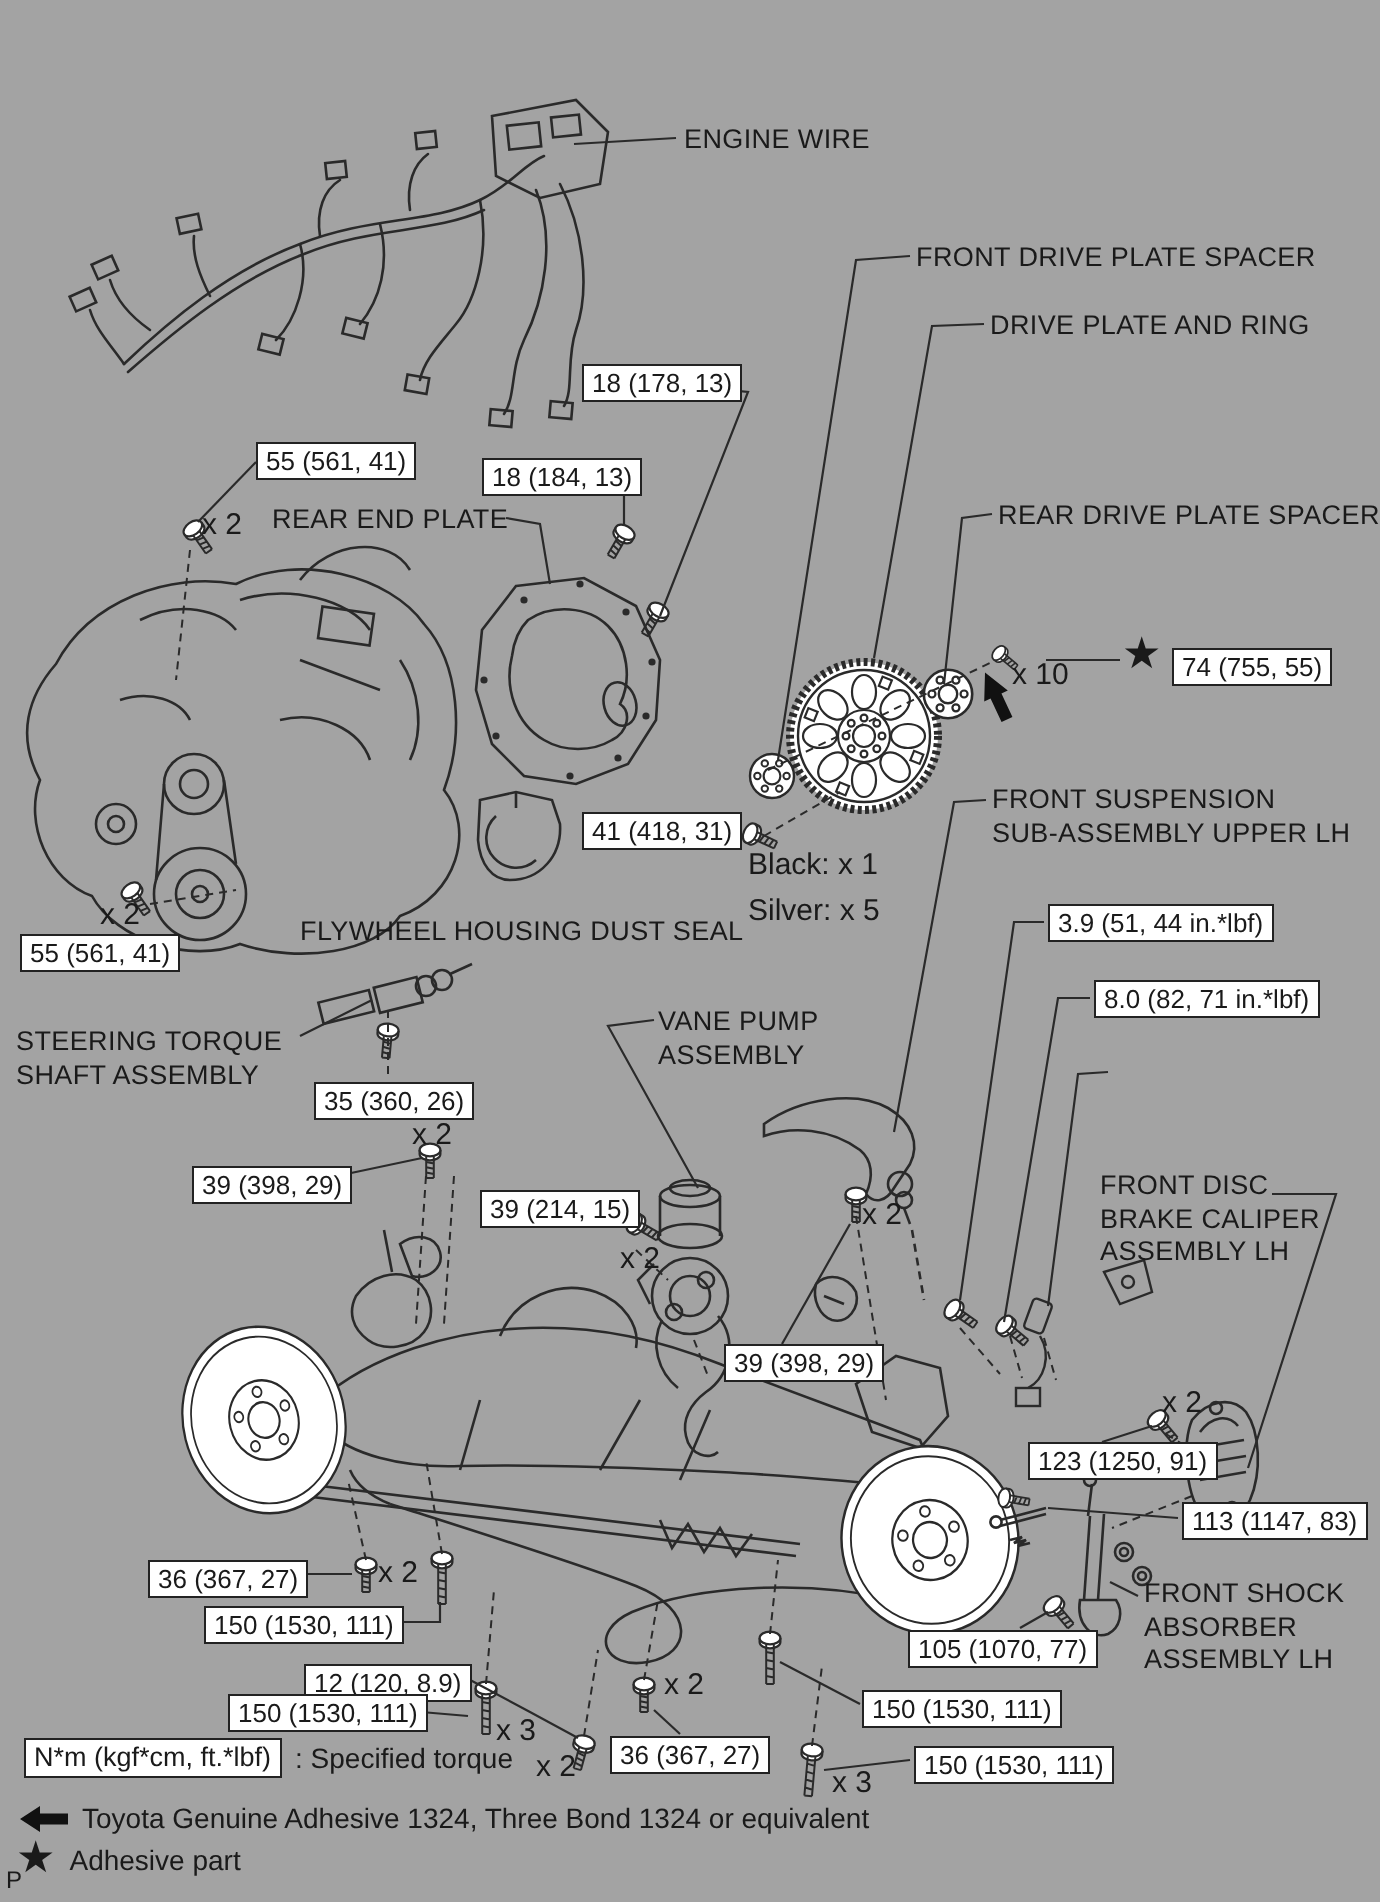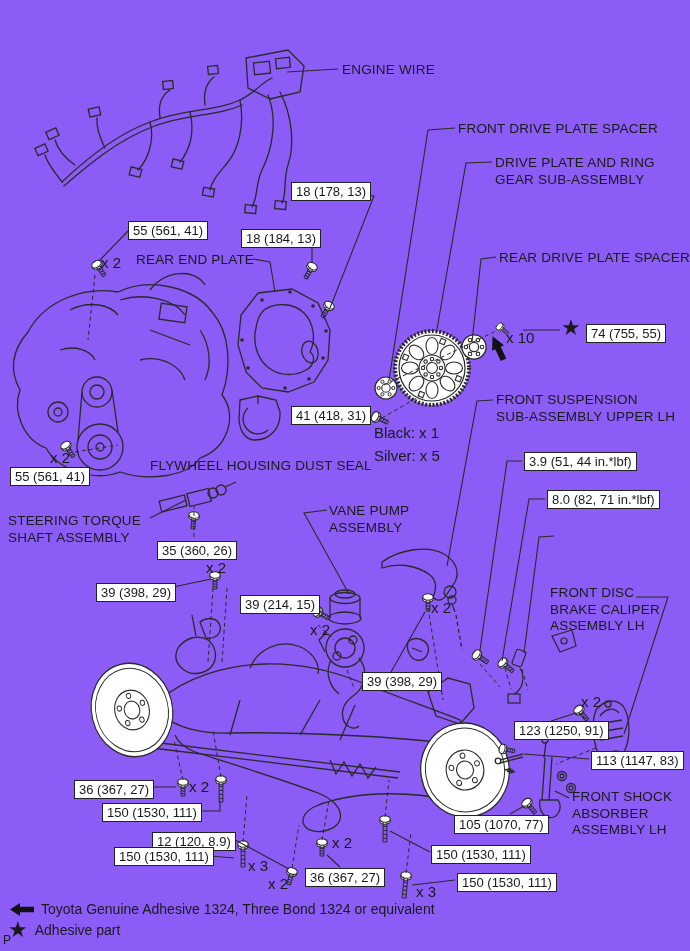--- a/index.html
+++ b/index.html
@@ -1,16 +1,16 @@
 <!DOCTYPE html>
 <html><head>
 <meta charset="utf-8">
 <style>
   html,body{margin:0;padding:0;background:#fff}
-  .stage{position:relative;width:690px;height:951px;background:#8b5cf6;overflow:hidden;
+  .stage{position:relative;width:690px;height:951px;background:#a3a3a3;overflow:hidden;
          font-family:"Liberation Sans","DejaVu Sans",sans-serif;color:#1a1a1a}
   .art{position:absolute;left:0;top:0}
   .pl{position:absolute;font-size:13.5px;line-height:16.5px;letter-spacing:.2px;white-space:nowrap}
   .tb{position:absolute;border:1.6px solid #222;background:#fff;padding:0 4px;
       font-size:13px;line-height:17px;white-space:nowrap}
   .cm{position:absolute;font-size:15px;line-height:15px;white-space:nowrap}
   .note{position:absolute;font-size:15px;white-space:nowrap}
   .star{position:absolute;font-size:22px;line-height:20px;font-family:"DejaVu Sans",sans-serif}
   .legend-row{position:absolute;display:flex;align-items:center;gap:7px;font-size:14px;white-space:nowrap}
   .legend-box{display:inline-block;border:1.6px solid #222;padding:0 4px;font-size:13.5px;line-height:18px;background:#fff}
@@ -325,21 +325,20 @@
 </svg>
 
 <div class="pl" style="left:342px;top:62px">
       <div>ENGINE WIRE</div>
     </div>
 <div class="pl" style="left:458px;top:121px">
       <div>FRONT DRIVE PLATE SPACER</div>
     </div>
 <div class="pl" style="left:495px;top:155px">
       <div>DRIVE PLATE AND RING</div>
-      <div>GEAR SUB-ASSEMBLY</div>
     </div>
 <div class="pl" style="left:136px;top:252px">
       <div>REAR END PLATE</div>
     </div>
 <div class="pl" style="left:499px;top:250px">
       <div>REAR DRIVE PLATE SPACER</div>
     </div>
 <div class="pl" style="left:496px;top:392px">
       <div>FRONT SUSPENSION</div>
       <div>SUB-ASSEMBLY UPPER LH</div>
@@ -399,20 +398,24 @@
 <div class="cm" style="left:581px;top:694px">x 2</div>
 <div class="cm" style="left:189px;top:779px">x 2</div>
 <div class="cm" style="left:332px;top:835px">x 2</div>
 <div class="cm" style="left:268px;top:876px">x 2</div>
 <div class="cm" style="left:248px;top:858px">x 3</div>
 <div class="cm" style="left:416px;top:884px">x 3</div>
 
 <div class="note" style="left:374px;top:424px">Black: x 1</div>
 <div class="note" style="left:374px;top:447px">Silver: x 5</div>
 
+<div class="legend-row" style="left:12px;top:869px">
+  <span class="legend-box">N*m (kgf*cm, ft.*lbf)</span>
+  <span>: Specified torque</span>
+</div>
 <div class="legend-row" style="left:10px;top:901px">
   <svg width="24" height="13" viewBox="0 0 24 13">
         <path d="M0,6.5 L10,0 L10,3.7 L24,3.7 L24,9.3 L10,9.3 L10,13 Z" fill="#111"></path>
       </svg>
   <span>Toyota Genuine Adhesive 1324, Three Bond 1324 or equivalent</span>
 </div>
 <div class="legend-row" style="left:8px;top:920px">
   <span style="font-size:22px;line-height:20px;font-family:'DejaVu Sans',sans-serif">★</span>
   <span>Adhesive part</span>
 </div>

